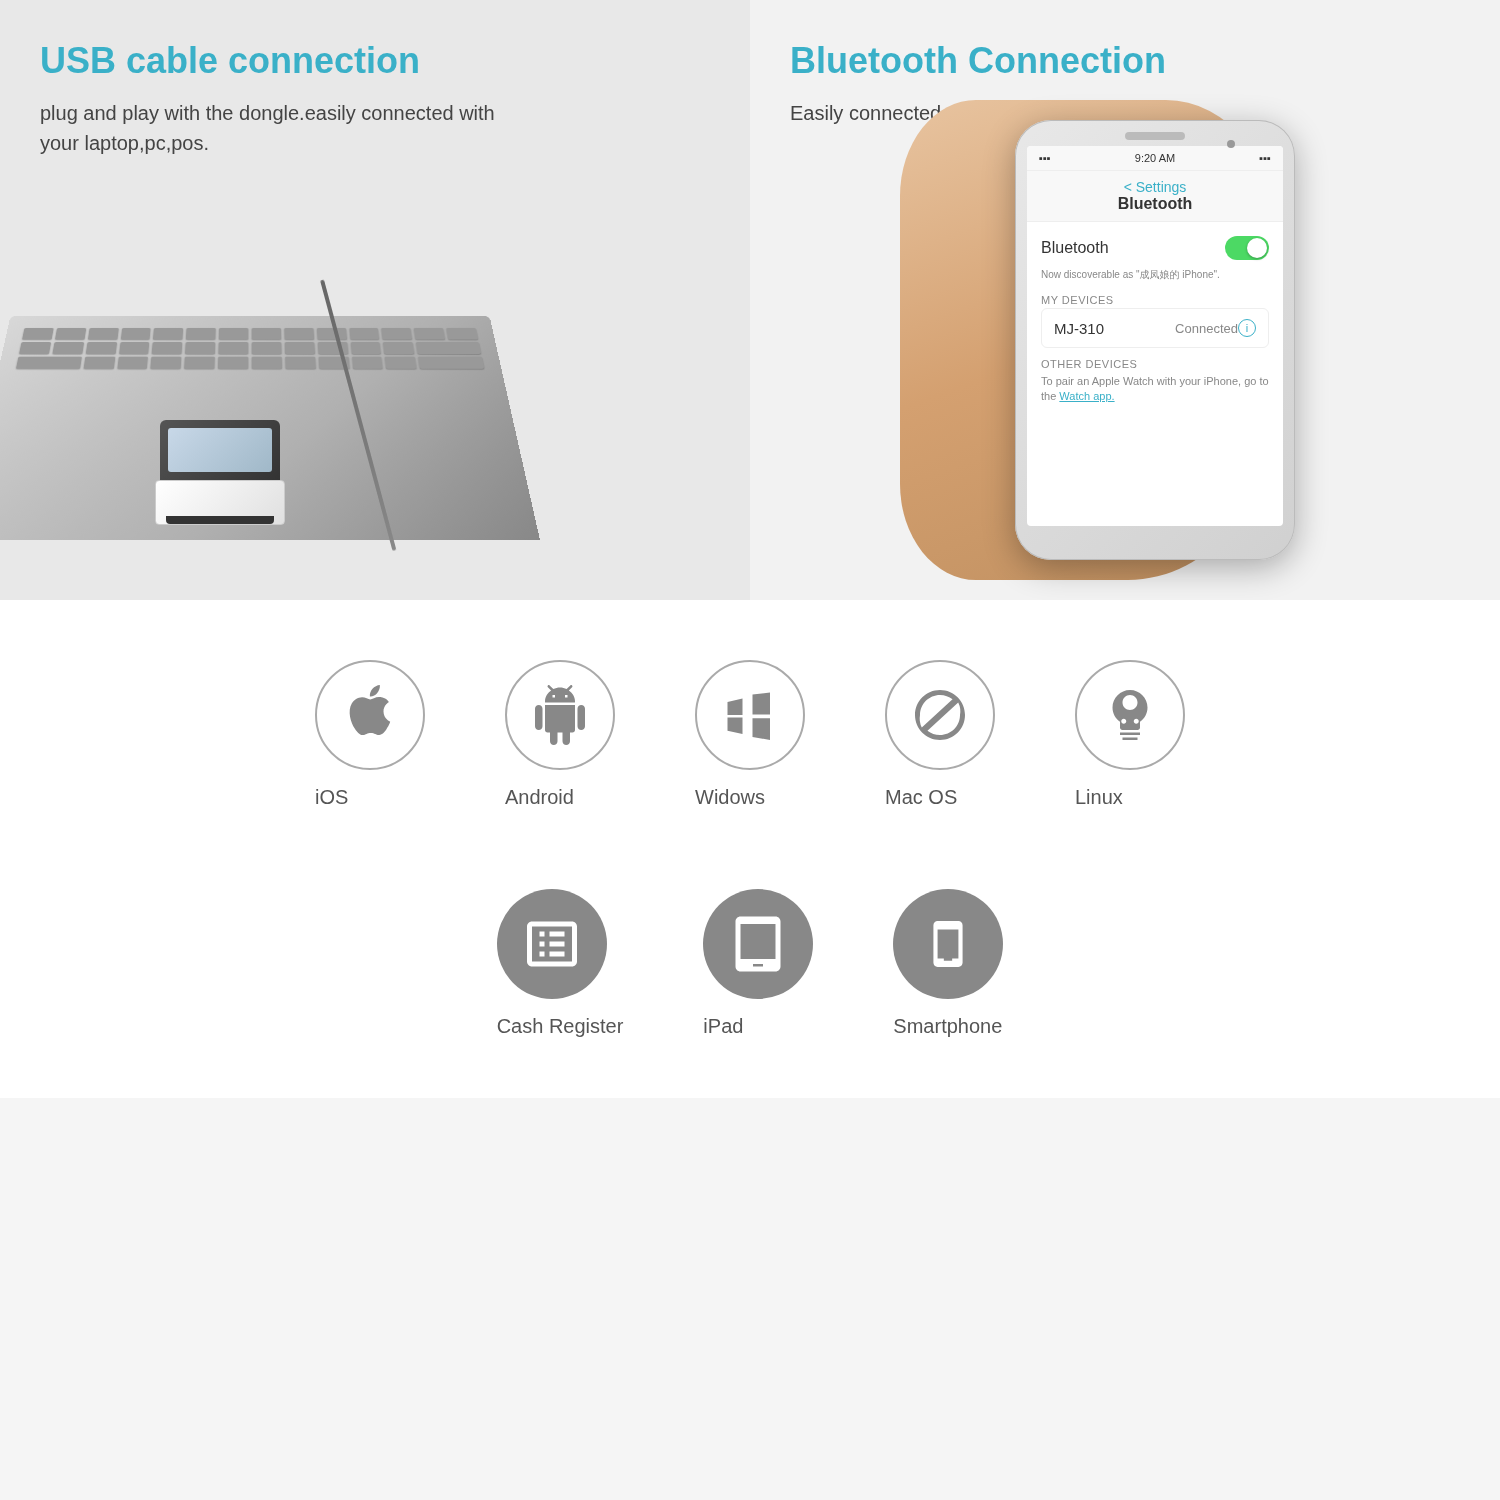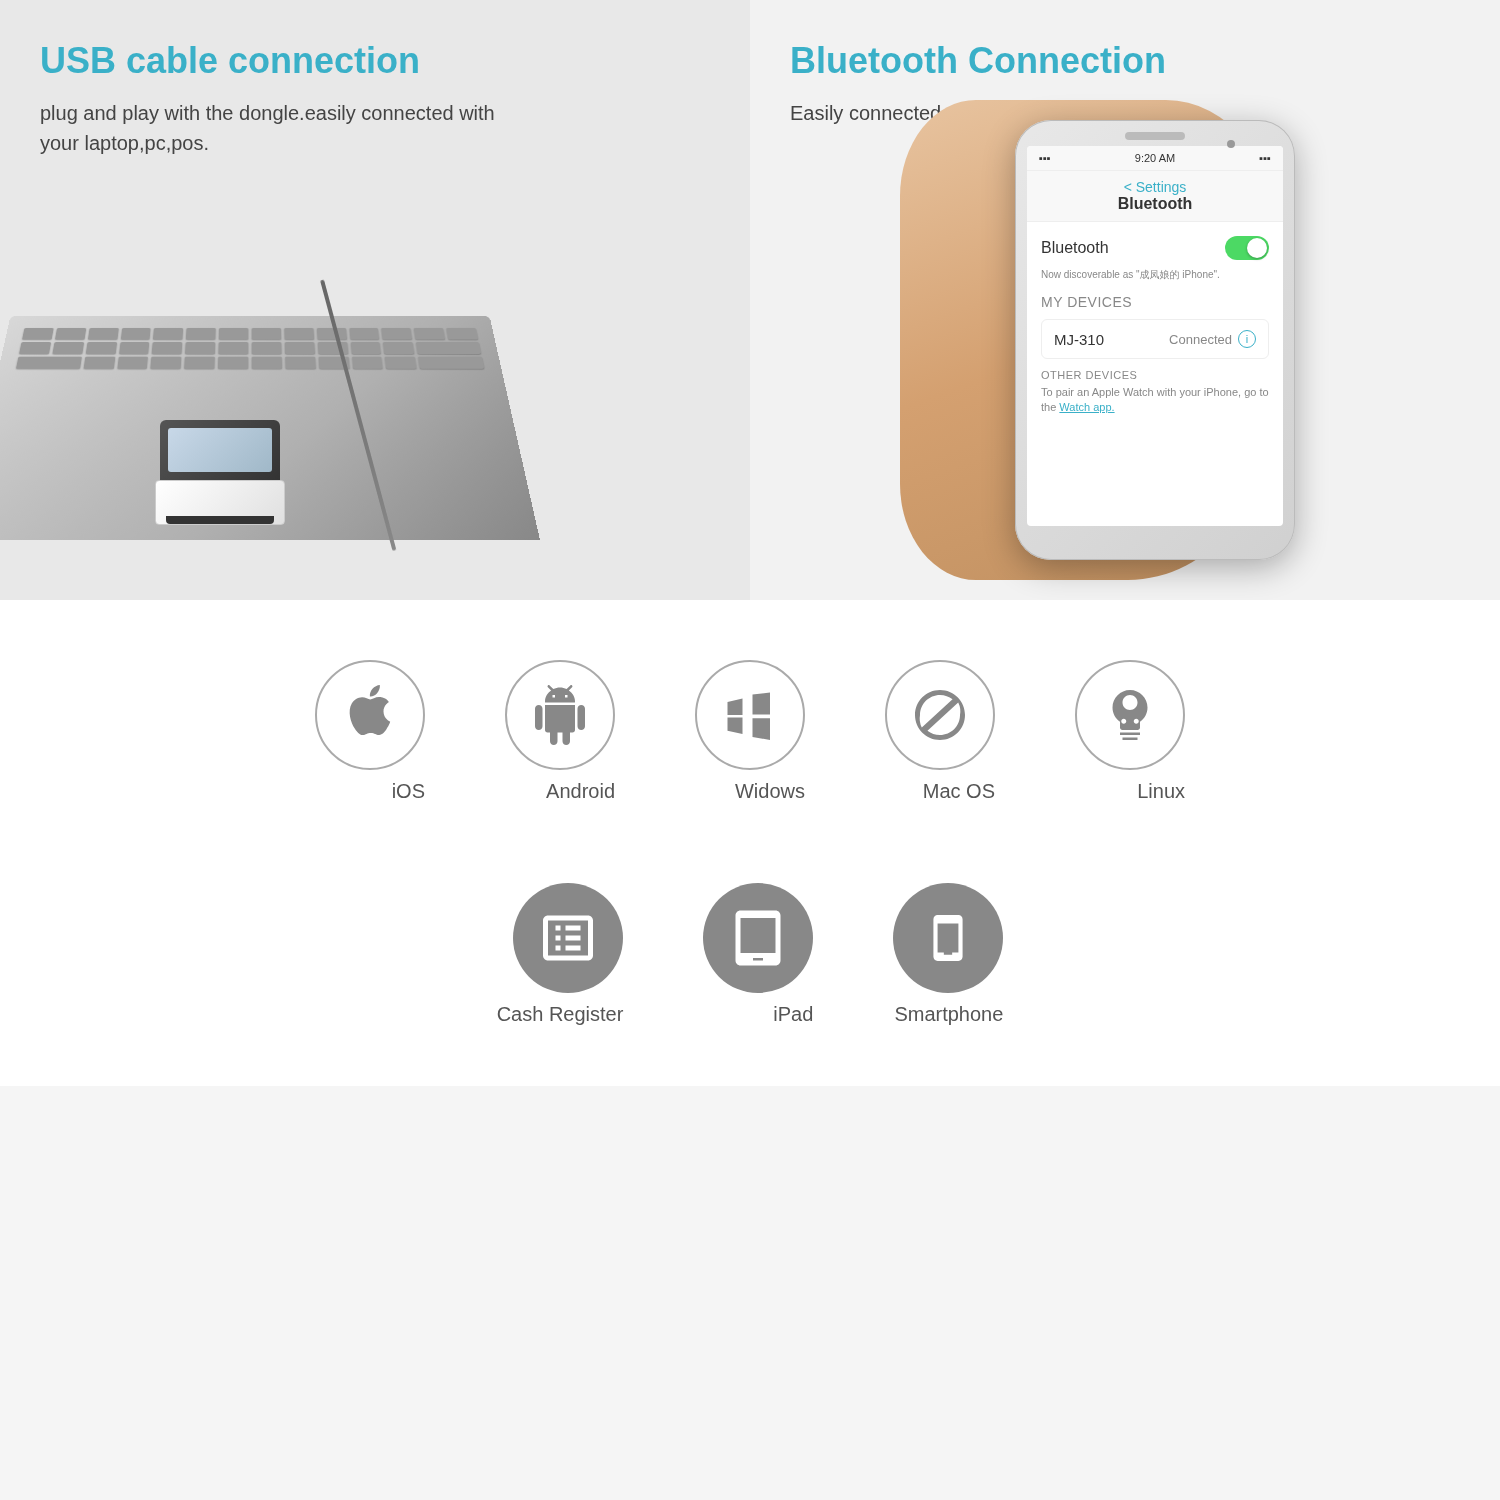--- a/index.html
+++ b/index.html
@@ -281,25 +281,25 @@
       box-shadow: 0 1px 3px rgba(0,0,0,0.3);
     }
 
     .bt-discoverable {
       font-size: 10px;
       color: #888;
       margin-bottom: 12px;
     }
 
     .bt-section-label {
-      font-size: 14px;
+      font-size: 11px;
       color: #888;
       text-transform: uppercase;
       letter-spacing: 0.5px;
-      margin-bottom: 9px;
+      margin-bottom: 2px;
     }
 
     .bt-device-row {
       display: flex;
       justify-content: space-between;
       align-items: center;
       padding: 10px 12px;
       background: #fff;
       border: 1px solid #eee;
       border-radius: 6px;
@@ -307,21 +307,20 @@
     }
 
     .bt-device-name {
       font-size: 15px;
       color: #333;
     }
 
     .bt-connected {
       display: flex;
       align-items: center;
-      gap: 6px;
       color: #888;
       font-size: 13px;
     }
 
     .bt-info-circle {
       width: 18px;
       height: 18px;
       border: 1.5px solid #3ab0c8;
       border-radius: 50%;
       display: flex;
@@ -362,22 +361,22 @@
     .icons-row {
       display: flex;
       justify-content: center;
       gap: 80px;
       align-items: flex-end;
     }
 
     .icon-item {
       display: flex;
       flex-direction: column;
-      align-items: flex-end;
-      gap: 10px;
+      align-items: flex-start;
+      gap: 16px;
     }
 
     .icon-circle {
       width: 110px;
       height: 110px;
       border-radius: 50%;
       border: 2.5px solid #aaa;
       display: flex;
       align-items: center;
       justify-content: center;

